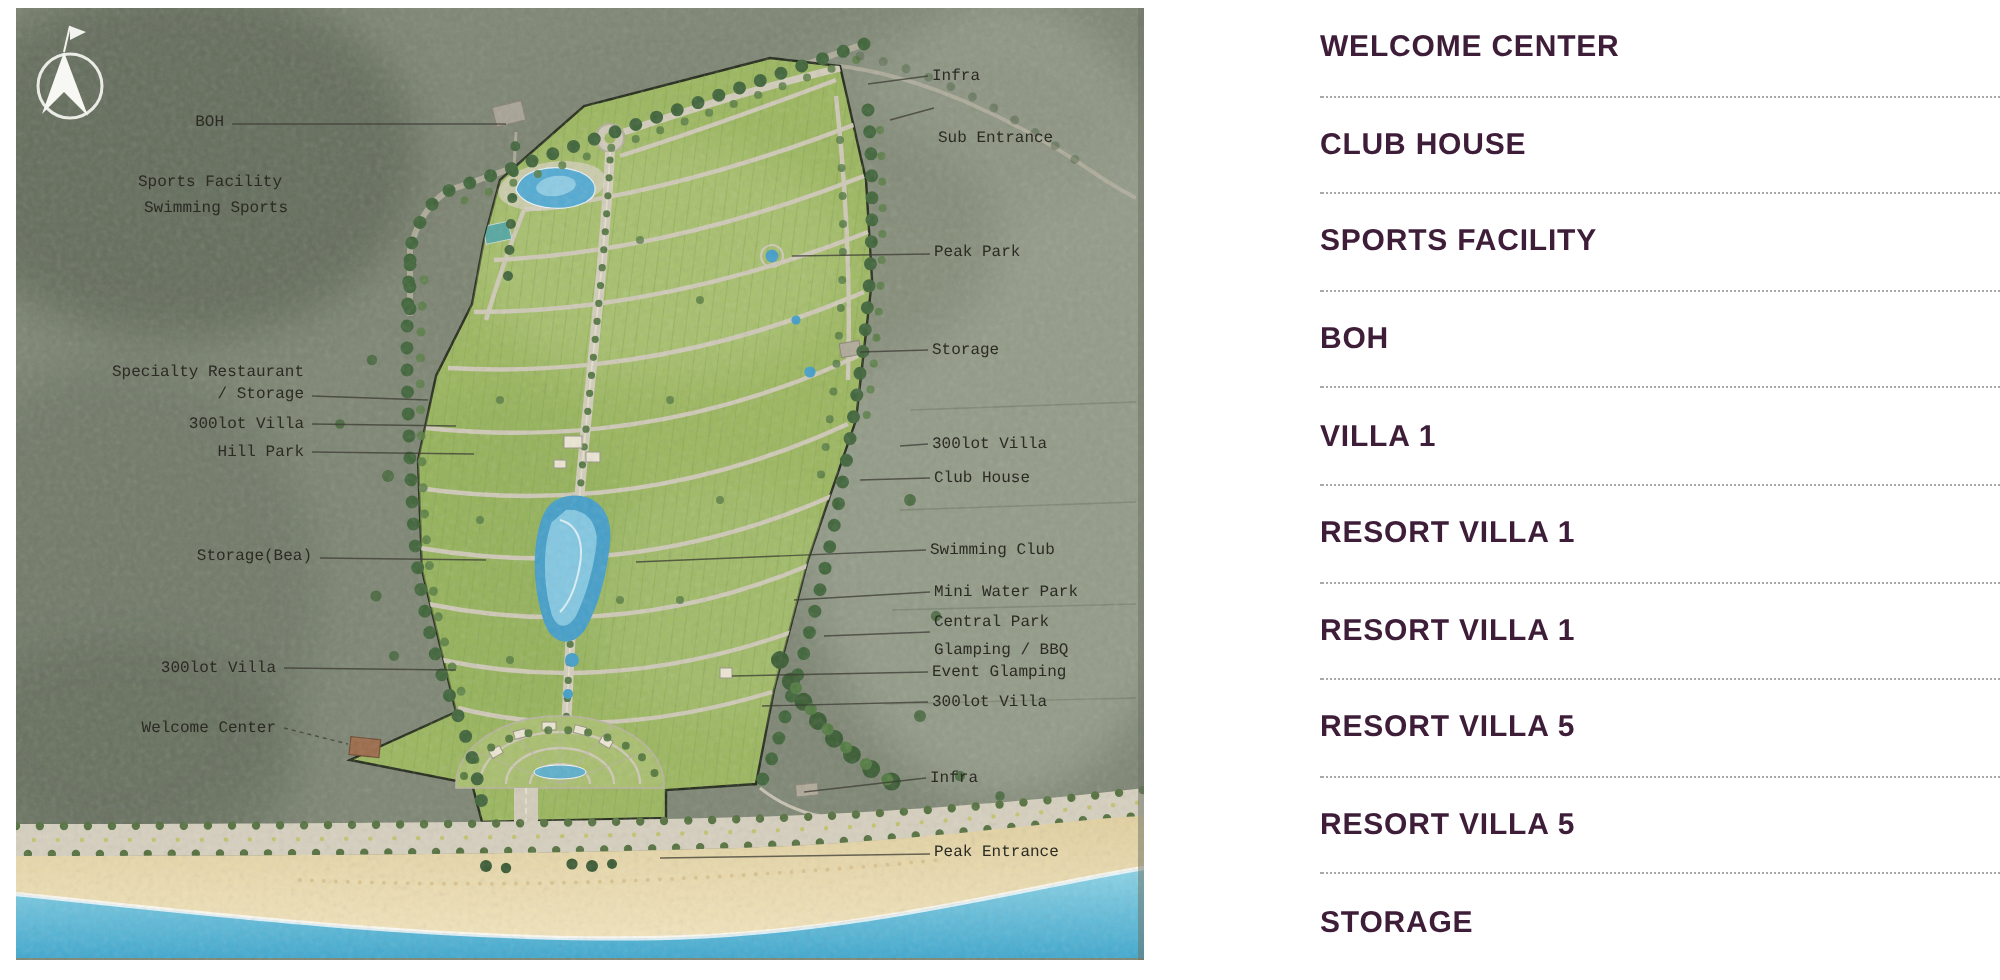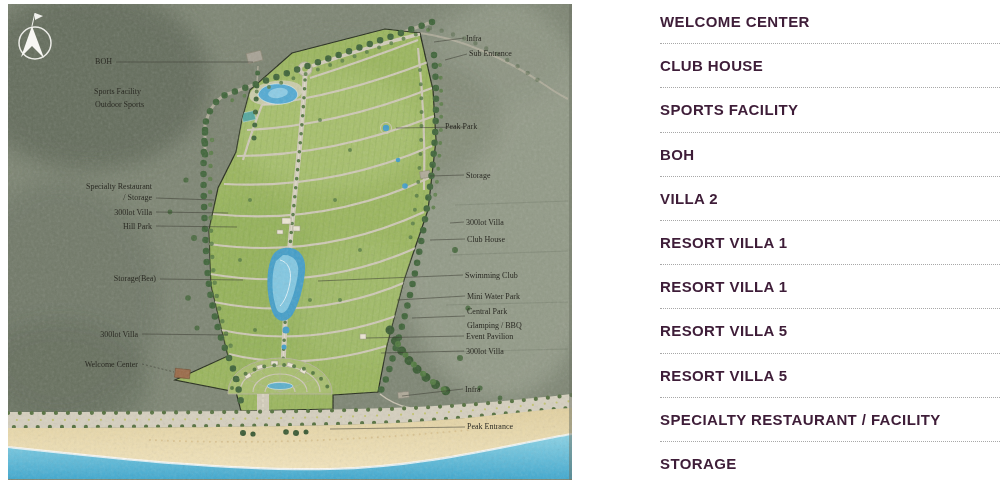--- a/index.html
+++ b/index.html
@@ -1,20 +1,20 @@
 <!DOCTYPE html>
 <html><head>
 <meta charset="utf-8">
 <style>
   html,body{margin:0;padding:0;background:#ffffff;}
   .stage{position:relative;width:1000px;height:490px;background:#fff;overflow:hidden;
          font-family:"Liberation Sans", sans-serif;}
   .map-panel{position:absolute;left:0;top:0;width:572px;height:490px;background:#fff;}
   .map-panel svg{position:absolute;left:0;top:0;}
-  .map-label{position:absolute;font-family:Liberation Serif, serif;font-size:8px;line-height:10px;
+  .map-label{position:absolute;font-family:Liberation Mono, monospace;font-size:8px;line-height:10px;
              color:#2b2b24;white-space:nowrap;}
   .map-label.l{text-align:right;}
   .legend-panel{position:absolute;left:572px;top:0;width:428px;height:485px;
                 display:flex;flex-direction:column;padding-left:88px;box-sizing:border-box;}
   .legend-row{flex:1;display:flex;align-items:center;border-bottom:1px dotted #a8a8a8;}
   .legend-row.last{border-bottom:none;}
   .legend-row span{font-size:15px;font-weight:bold;color:#3e1d38;letter-spacing:.4px;}
 </style>
 </head>
 <body>
@@ -266,74 +266,71 @@
           <line x1="366" y1="338" x2="464" y2="336"></line>
           <line x1="381" y1="353" x2="464" y2="351"></line>
           <line x1="402" y1="396" x2="463" y2="389"></line>
           <line x1="330" y1="429" x2="465" y2="427"></line>
         </g>
       </g>
     </svg>
 
     <div class="map-label l" style="right:460px;top:57px">BOH</div>
     <div class="map-label l" style="right:431px;top:87px">Sports Facility</div>
-    <div class="map-label l" style="right:428px;top:100px">Outdoor Sports</div>
+    <div class="map-label l" style="right:428px;top:100px">Swimming Sports</div>
     <div class="map-label l" style="right:420px;top:182px">Specialty Restaurant</div>
     <div class="map-label l" style="right:420px;top:193px">/ Storage</div>
     <div class="map-label l" style="right:420px;top:208px">300lot Villa</div>
     <div class="map-label l" style="right:420px;top:222px">Hill Park</div>
     <div class="map-label l" style="right:416px;top:274px">Storage(Bea)</div>
     <div class="map-label l" style="right:434px;top:330px">300lot Villa</div>
     <div class="map-label l" style="right:434px;top:360px">Welcome Center</div>
 
     <div class="map-label" style="left:466px;top:34px">Infra</div>
-    <div class="map-label" style="left:469px;top:49px">Sub Entrance</div>
-    <div class="map-label" style="left:445px;top:122px">Peak Park</div>
+    <div class="map-label" style="left:469px;top:65px">Sub Entrance</div>
+    <div class="map-label" style="left:467px;top:122px">Peak Park</div>
     <div class="map-label" style="left:466px;top:171px">Storage</div>
     <div class="map-label" style="left:466px;top:218px">300lot Villa</div>
     <div class="map-label" style="left:467px;top:235px">Club House</div>
     <div class="map-label" style="left:465px;top:271px">Swimming Club</div>
     <div class="map-label" style="left:467px;top:292px">Mini Water Park</div>
     <div class="map-label" style="left:467px;top:307px">Central Park</div>
     <div class="map-label" style="left:467px;top:321px">Glamping / BBQ</div>
-    <div class="map-label" style="left:466px;top:332px">Event Pavilion</div>
+    <div class="map-label" style="left:466px;top:332px">Event Glamping</div>
     <div class="map-label" style="left:466px;top:347px">300lot Villa</div>
     <div class="map-label" style="left:465px;top:385px">Infra</div>
     <div class="map-label" style="left:467px;top:422px">Peak Entrance</div>
   </div>
 
   <div class="legend-panel">
     <div class="legend-row">
         <span>WELCOME CENTER</span>
       </div>
     <div class="legend-row">
         <span>CLUB HOUSE</span>
       </div>
     <div class="legend-row">
         <span>SPORTS FACILITY</span>
       </div>
     <div class="legend-row">
         <span>BOH</span>
       </div>
     <div class="legend-row">
-        <span>VILLA 2</span>
+        <span>VILLA 1</span>
       </div>
     <div class="legend-row">
         <span>RESORT VILLA 1</span>
       </div>
     <div class="legend-row">
         <span>RESORT VILLA 1</span>
       </div>
     <div class="legend-row">
         <span>RESORT VILLA 5</span>
       </div>
     <div class="legend-row">
         <span>RESORT VILLA 5</span>
-      </div>
-    <div class="legend-row">
-        <span>SPECIALTY RESTAURANT / FACILITY</span>
       </div>
     <div class="legend-row last">
         <span>STORAGE</span>
       </div>
   </div>
 
 </div>
 
 </body></html>

